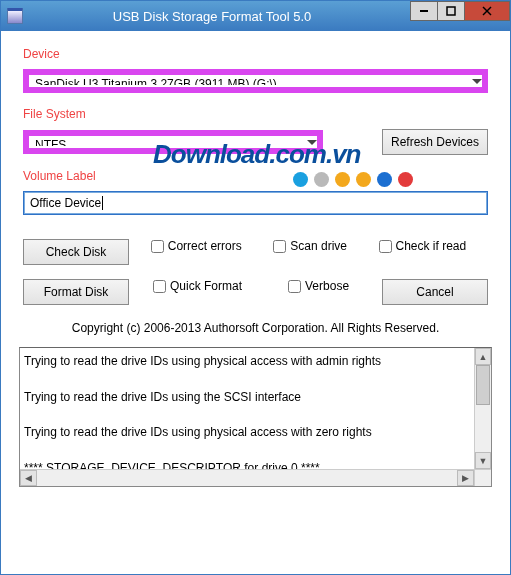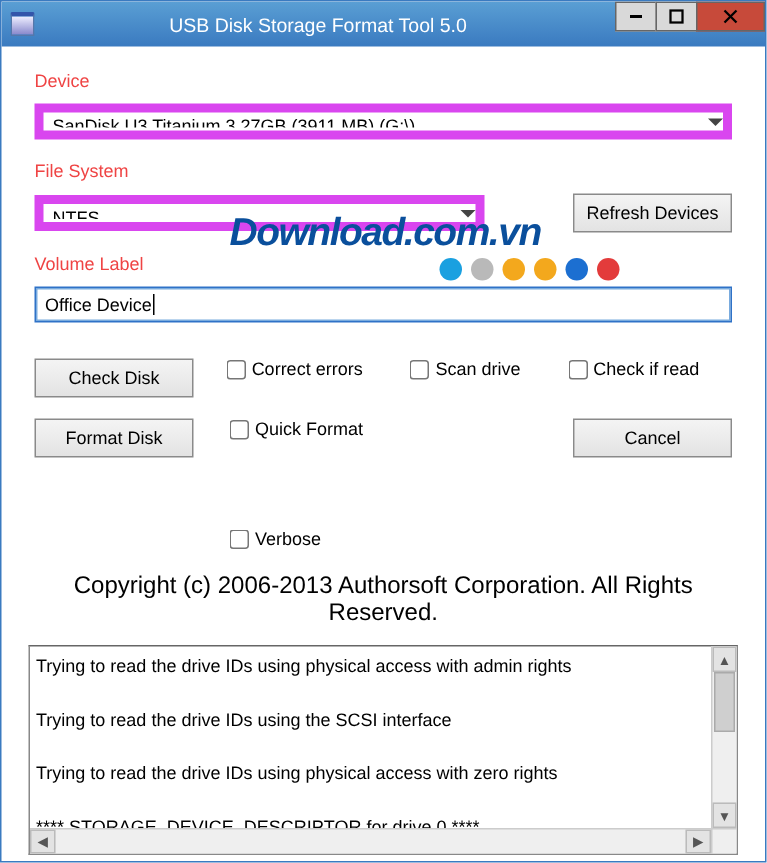--- a/index.html
+++ b/index.html
@@ -113,21 +113,21 @@
     margin-bottom: 14px;
   }
   .action-row .btn { width: 106px; min-width:106px;}
   .chk-group {
     display:flex; flex:1; justify-content:space-around; padding: 0 6px;
   }
   .chk { display:flex; align-items:center; gap:4px; font-size:12px; }
   .chk input { width:13px; height:13px; }
   .copyright {
     text-align:center;
-    font-size:16px;
+    font-size:12px;
     margin: 16px 0 12px 0;
   }
   .log-box {
     border: 1px solid #888;
     border-top: 1px solid #666;
     height: 140px;
     position: relative;
     display:flex;
     flex-direction:column;
     margin: 0 -4px;
@@ -251,21 +251,21 @@
         </label>
       <label class="chk">
           <input type="checkbox" style="">
           <span>Check if read</span>
         </label>
     </div>
   </div>
 
   <div class="action-row" style="margin-top:0;">
     <button class="btn">Format Disk</button>
-    <div class="chk-group" style="justify-content:flex-start; gap:59px; padding-left:24px;flex-direction:column;">
+    <div class="chk-group" style="justify-content:flex-start; gap:46px; padding-left:24px;">
       <label class="chk">
           <input type="checkbox" style="">
           <span>Quick Format</span>
         </label>
       <label class="chk">
           <input type="checkbox" style="">
           <span>Verbose</span>
         </label>
     </div>
     <button class="btn">Cancel</button>

